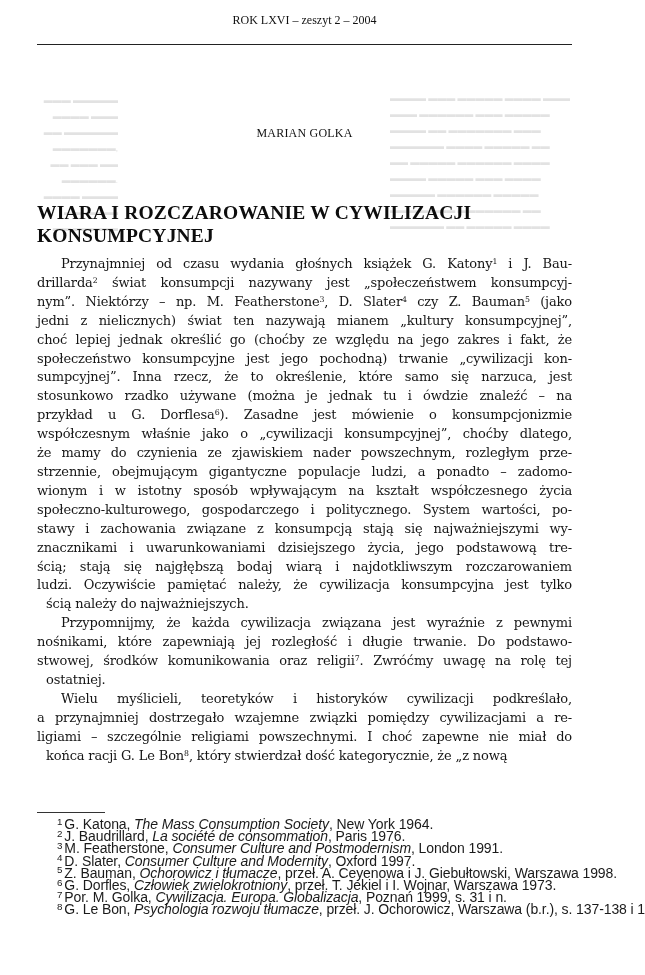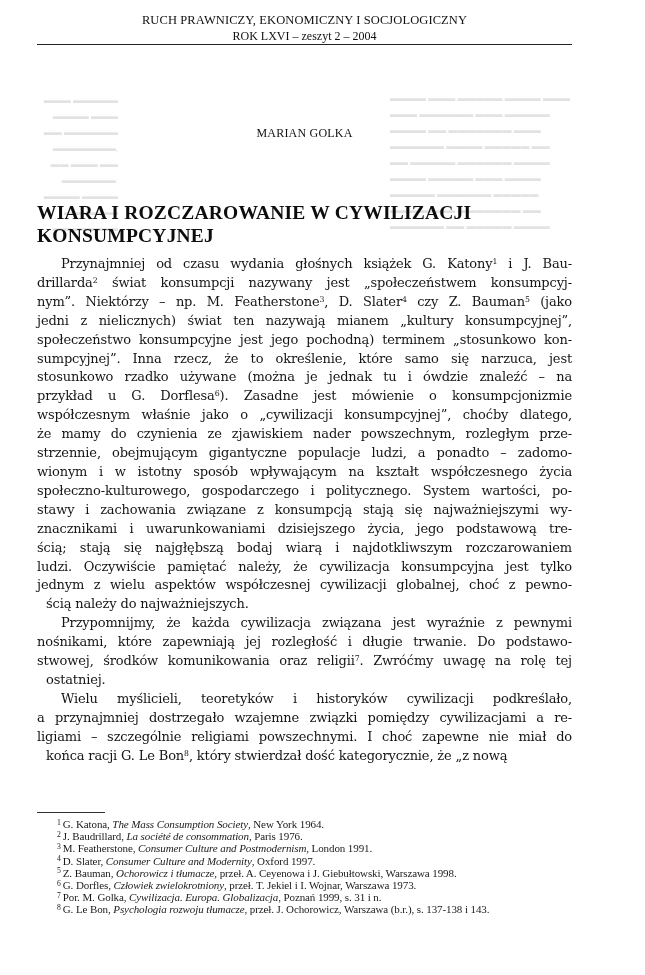--- a/index.html
+++ b/index.html
@@ -39,21 +39,21 @@
     text-align: justify; hyphens: manual; letter-spacing: -0.15px;
   }
   .body-text .ln { display: block; text-align: justify; text-align-last: justify; white-space: nowrap; }
   .body-text .ln.indent { padding-left: 24px; }
   .body-text .ln.last { text-align-last: left; margin-left: 9px; }
   sup { font-size: 0.6em; line-height: 0; vertical-align: 0.55em; }
 
   .fn-rule { position: absolute; top: 812px; left: 37px; width: 68px; height: 1px; background: #333; }
   .footnotes {
     position: absolute; top: 818px; left: 57px; width: 520px;
-    font-family: Liberation Serif, serif; font-size: 11px; line-height: 12.2px; color: #1a1a1a; letter-spacing: -0.1px;
+    font-family: Liberation Sans, sans-serif; font-size: 14px; line-height: 12.2px; color: #1a1a1a; letter-spacing: -0.1px;
   }
   .footnotes .fn { display: block; white-space: nowrap; }
   .footnotes i { font-style: italic; }
   .footnotes sup { font-size: 0.7em; vertical-align: 0.45em; margin-right: 2px; }
 </style>
 </head>
 <body>
 
 <div class="bleed left">
   <span>▬▬▬ ▬▬▬▬▬</span>
@@ -72,52 +72,51 @@
     <span>▬▬▬▬ ▬▬ ▬▬▬▬▬▬▬ ▬▬▬</span>
   <span>▬▬▬▬▬▬ ▬▬▬▬ ▬▬▬▬▬ ▬▬</span>
     <span>▬▬ ▬▬▬▬▬ ▬▬▬▬▬▬ ▬▬▬▬</span>
     <span>▬▬▬▬ ▬▬▬▬▬ ▬▬▬ ▬▬▬▬</span>
   <span>▬▬▬▬▬ ▬▬▬▬▬▬ ▬▬▬▬▬</span>
     <span>▬▬▬ ▬▬▬▬ ▬▬▬▬▬▬▬ ▬▬</span>
     <span>▬▬▬▬▬▬ ▬▬ ▬▬▬▬▬ ▬▬▬▬</span>
 </div>
 
 <div class="header">
-  <div class="l1">RUCH PRAWNICZY, EKONOMICZNY I SOCJOLOGICZNY</div>
   <div class="l2">ROK LXVI – zeszyt 2 – 2004</div>
 </div>
 <div class="header-rule"></div>
 
 <div class="author">MARIAN GOLKA</div>
 
 <div class="title">
   <div>WIARA I ROZCZAROWANIE W CYWILIZACJI</div>
   <div>KONSUMPCYJNEJ</div>
 </div>
 
 <div class="body-text" id="body-text">
     <div>
       <span class="ln indent">Przynajmniej od czasu wydania głośnych książek G. Katony<sup>1</sup> i J. Bau-</span>
       <span class="ln">drillarda<sup>2</sup> świat konsumpcji nazywany jest „społeczeństwem konsumpcyj-</span>
       <span class="ln">nym”. Niektórzy – np. M. Featherstone<sup>3</sup>, D. Slater<sup>4</sup> czy Z. Bauman<sup>5</sup> (jako</span>
       <span class="ln">jedni z nielicznych) świat ten nazywają mianem „kultury konsumpcyjnej”,</span>
-      <span class="ln">społeczeństwo konsumpcyjne jest jego pochodną) terminem „stosunkowo kon-</span>
+      <span class="ln">choć lepiej jednak określić go (choćby ze względu na jego zakres i fakt, że</span>
+      <span class="ln">społeczeństwo konsumpcyjne jest jego pochodną) trwanie „cywilizacji kon-</span>
       <span class="ln">sumpcyjnej”. Inna rzecz, że to określenie, które samo się narzuca, jest</span>
       <span class="ln">stosunkowo rzadko używane (można je jednak tu i ówdzie znaleźć – na</span>
       <span class="ln">przykład u G. Dorflesa<sup>6</sup>). Zasadne jest mówienie o konsumpcjonizmie</span>
       <span class="ln">współczesnym właśnie jako o „cywilizacji konsumpcyjnej”, choćby dlatego,</span>
       <span class="ln">że mamy do czynienia ze zjawiskiem nader powszechnym, rozległym prze-</span>
       <span class="ln">strzennie, obejmującym gigantyczne populacje ludzi, a ponadto – zadomo-</span>
       <span class="ln">wionym i w istotny sposób wpływającym na kształt współczesnego życia</span>
       <span class="ln">społeczno-kulturowego, gospodarczego i politycznego. System wartości, po-</span>
       <span class="ln">stawy i zachowania związane z konsumpcją stają się najważniejszymi wy-</span>
       <span class="ln">znacznikami i uwarunkowaniami dzisiejszego życia, jego podstawową tre-</span>
       <span class="ln">ścią; stają się najgłębszą bodaj wiarą i najdotkliwszym rozczarowaniem</span>
       <span class="ln">ludzi. Oczywiście pamiętać należy, że cywilizacja konsumpcyjna jest tylko</span>
-      <span class="ln">jednym z wielu aspektów współczesnej cywilizacji globalnej, choć z pewno-</span>
       <span class="ln last">ścią należy do najważniejszych.</span>
     </div>
     <div>
       <span class="ln indent">Przypomnijmy, że każda cywilizacja związana jest wyraźnie z pewnymi</span>
       <span class="ln">nośnikami, które zapewniają jej rozległość i długie trwanie. Do podstawo-</span>
       <span class="ln">stwowej, środków komunikowania oraz religii<sup>7</sup>. Zwróćmy uwagę na rolę tej</span>
       <span class="ln last">ostatniej.</span>
     </div>
     <div>
       <span class="ln indent">Wielu myślicieli, teoretyków i historyków cywilizacji podkreślało,</span>

